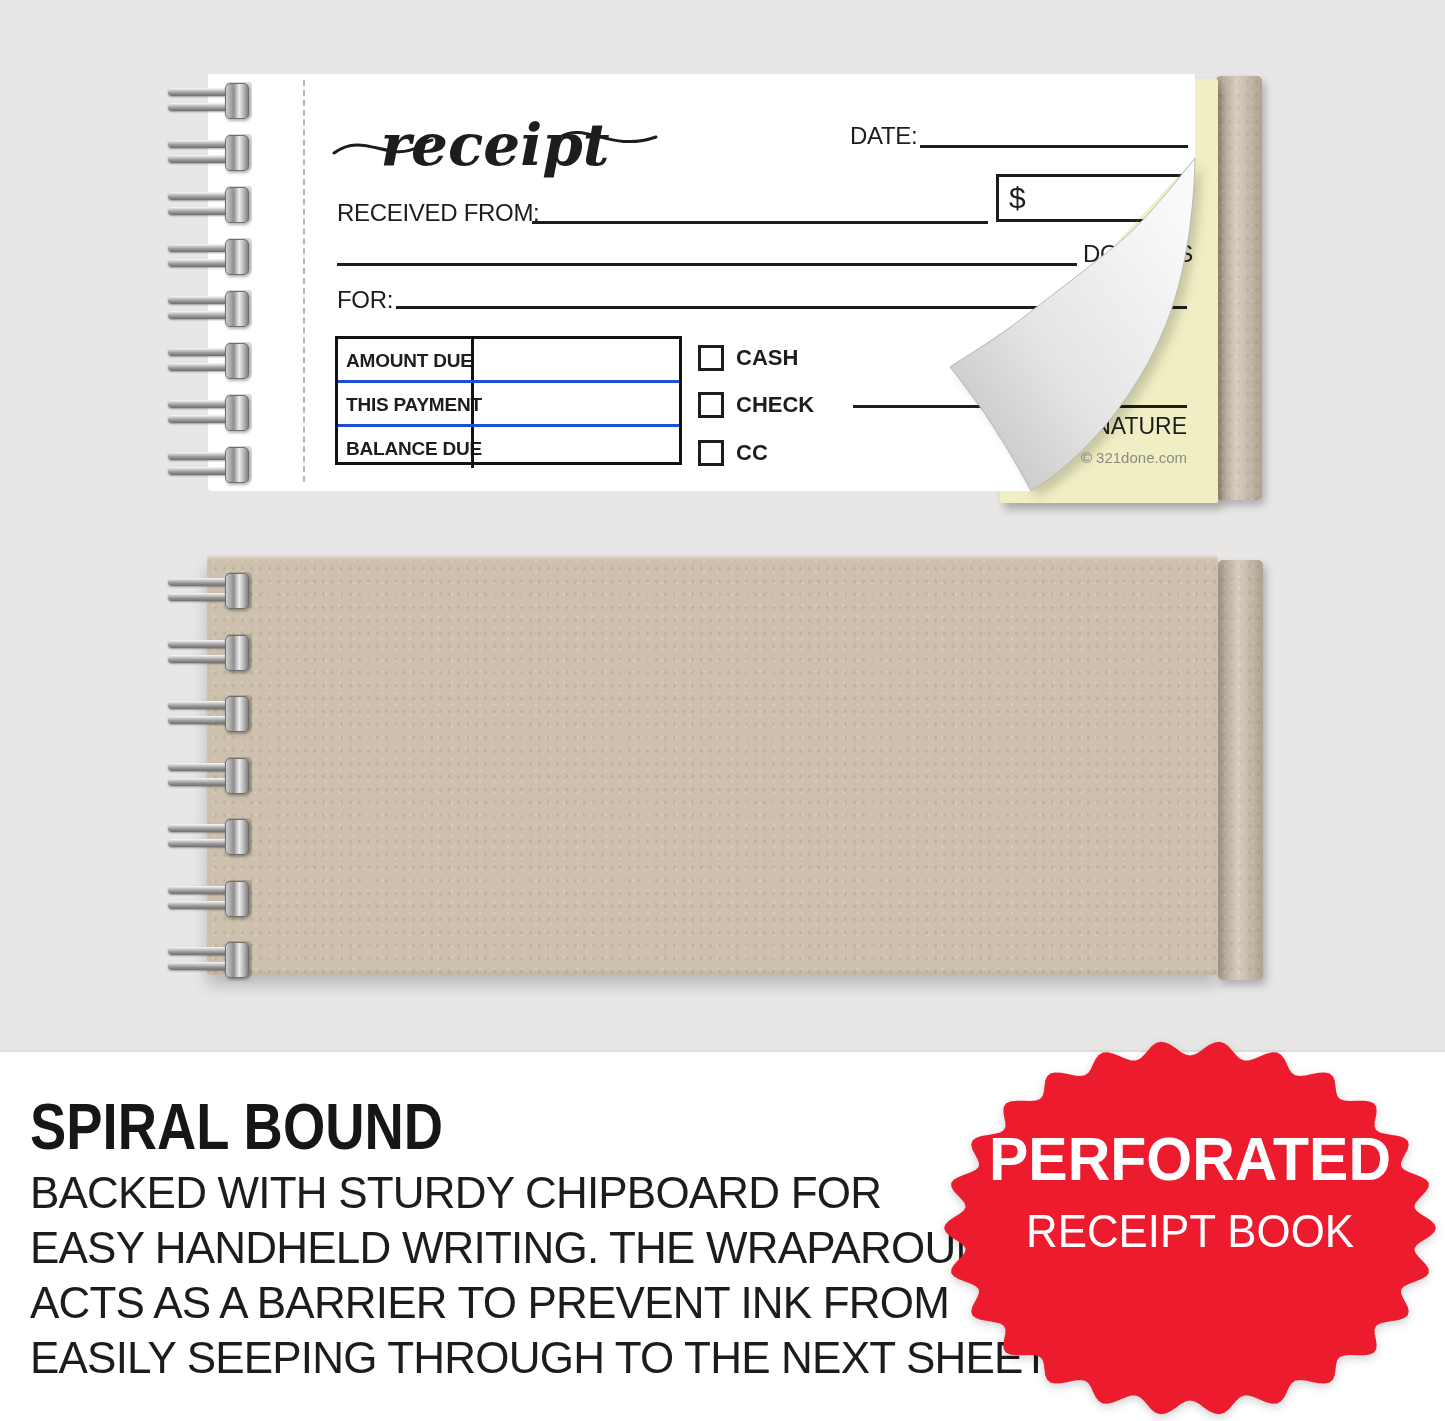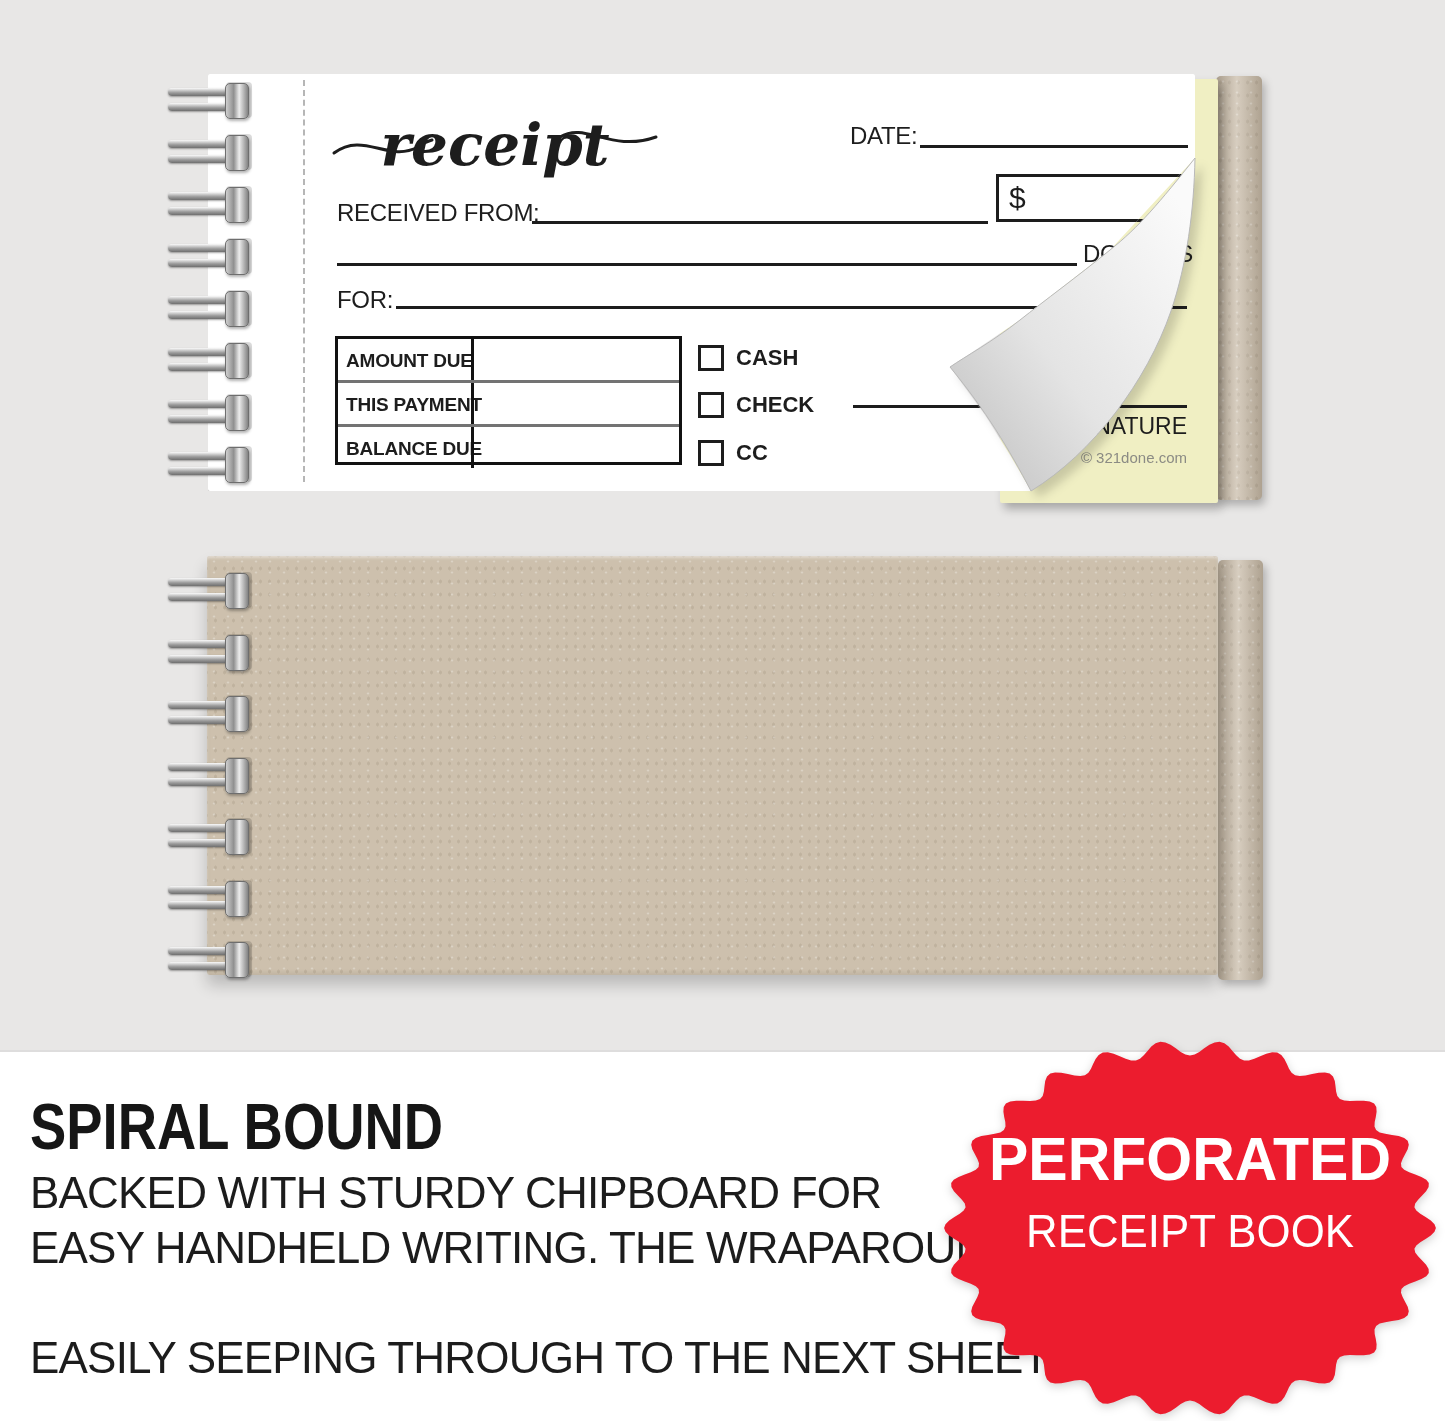--- a/index.html
+++ b/index.html
@@ -34,21 +34,21 @@
   .sheet-white{position:absolute;left:208px;top:74px;width:987px;height:417px;background:#ffffff;
         box-shadow:0 8px 14px rgba(0,0,0,0.30);border-radius:2px;}
   .perforation{position:absolute;left:303px;top:80px;width:0;height:402px;border-left:2px dashed #b6b6b6;}
   
   .form-label{position:absolute;color:#1d1d1d;font-size:24px;letter-spacing:-0.3px;white-space:nowrap;text-align:center;}
   .blank{position:absolute;border-bottom:3px solid #1d1d1d;}
   .title-svg{position:absolute;left:330px;top:85px;width:330px;height:120px;}
   .amount-box{position:absolute;left:996px;top:174px;width:184px;height:42px;border:3px solid #1d1d1d;background:transparent;}
   .amount-box span{display:block;margin:4px 0 0 10px;font-size:30px;color:#1d1d1d;}
   .pay-table{position:absolute;left:335px;top:336px;width:341px;height:123px;border:3px solid #111;}
-  .pay-row{position:relative;height:41px;border-top:3px solid #737373;}
+  .pay-row{position:relative;height:41px;border-top:3px solid #1d4ed8;}
   .pay-row:first-child{border-top:none;}
   .pay-row .lbl{position:absolute;left:8px;top:11px;font-size:19px;color:#1d1d1d;letter-spacing:-0.2px;font-weight:bold;}
   .pay-row .val{position:absolute;left:133px;top:0;width:0;height:41px;border-left:3px solid #111;}
   .chk-row{position:absolute;left:698px;height:24px;}
   .chk-box{position:absolute;left:0;top:0;width:20px;height:20px;border:3px solid #1d1d1d;background:#fff;}
   .chk-lbl{position:absolute;left:38px;top:0;font-size:22px;color:#1d1d1d;white-space:nowrap;font-weight:bold;}
   .sig-label{position:absolute;left:1000px;top:413px;width:187px;text-align:right;font-size:23px;color:#1d1d1d;}
   .copyright{position:absolute;left:1000px;top:449px;width:187px;text-align:right;font-size:15px;color:#8b8b84;}
   
   .coil{position:absolute;left:168px;width:84px;height:26px;}
@@ -308,20 +308,21 @@
         <span class="hole"></span>
         <span class="bar b1"></span>
         <span class="bar b2"></span>
         <span class="loop"></span>
       </div>
     </div>
 
   <div class="mk-heading">SPIRAL BOUND</div>
   <div class="mk-line mk-l0">BACKED WITH STURDY CHIPBOARD FOR</div>
   <div class="mk-line mk-l1">EASY HANDHELD WRITING. THE WRAPAROUND</div>
+  <div class="mk-line mk-l2">ACTS AS A BARRIER TO PREVENT INK FROM</div>
   <div class="mk-line mk-l3">EASILY SEEPING THROUGH TO THE NEXT SHEET.</div>
 
   <svg class="badge-svg" viewBox="0 0 505 386">
     <path id="badge-seal" d="M495.9,193.0L494.5,196.8L490.8,200.4L485.6,203.9L480.3,207.2L476.3,210.4L474.4,213.8L475.2,217.4L478.1,221.3L482.1,225.4L486.1,229.8L488.6,234.0L488.8,237.9L486.3,241.3L481.4,244.1L475.3,246.6L469.2,248.8L464.2,251.2L461.4,254.1L461.0,257.8L462.6,262.1L465.2,266.9L467.7,271.8L468.8,276.3L467.7,280.2L464.2,283.0L458.7,284.9L452.0,286.1L445.3,287.2L439.7,288.6L436.1,291.0L434.5,294.4L434.7,298.9L435.8,304.0L436.6,309.2L436.3,313.9L434.1,317.4L429.8,319.5L423.8,320.3L416.9,320.3L410.0,320.1L404.2,320.5L399.9,322.1L397.3,325.1L396.1,329.5L395.5,334.7L394.8,339.9L393.0,344.4L389.7,347.4L384.9,348.6L378.8,348.3L372.1,347.0L365.5,345.6L359.7,344.9L355.1,345.7L351.6,348.2L349.0,352.2L346.9,357.1L344.4,362.1L341.3,366.1L337.2,368.4L332.1,368.7L326.3,367.3L320.2,364.8L314.3,362.3L308.9,360.5L304.1,360.4L300.0,362.2L296.2,365.7L292.5,370.1L288.7,374.4L284.4,377.7L279.6,379.2L274.6,378.6L269.4,376.2L264.2,372.7L259.3,369.1L254.6,366.4L250.0,365.4L245.4,366.4L240.7,369.1L235.8,372.7L230.6,376.2L225.4,378.6L220.4,379.2L215.6,377.7L211.3,374.4L207.5,370.1L203.8,365.7L200.0,362.2L195.9,360.4L191.1,360.5L185.7,362.3L179.8,364.8L173.7,367.3L167.9,368.7L162.8,368.4L158.7,366.1L155.6,362.1L153.1,357.1L151.0,352.2L148.4,348.2L144.9,345.7L140.3,344.9L134.5,345.6L127.9,347.0L121.2,348.3L115.1,348.6L110.3,347.4L107.0,344.4L105.2,339.9L104.5,334.7L103.9,329.5L102.7,325.1L100.1,322.1L95.8,320.5L90.0,320.1L83.1,320.3L76.2,320.3L70.2,319.5L65.9,317.4L63.7,313.9L63.4,309.2L64.2,304.0L65.3,298.9L65.5,294.4L63.9,291.0L60.3,288.6L54.7,287.2L48.0,286.1L41.3,284.9L35.8,283.0L32.3,280.2L31.2,276.3L32.3,271.8L34.8,266.9L37.4,262.1L39.0,257.8L38.6,254.1L35.8,251.2L30.8,248.8L24.7,246.6L18.6,244.1L13.7,241.3L11.2,237.9L11.4,234.0L13.9,229.8L17.9,225.4L21.9,221.3L24.8,217.4L25.6,213.8L23.7,210.4L19.7,207.2L14.4,203.9L9.2,200.4L5.5,196.8L4.1,193.0L5.5,189.2L9.2,185.6L14.4,182.1L19.7,178.8L23.7,175.6L25.6,172.2L24.8,168.6L21.9,164.7L17.9,160.6L13.9,156.2L11.4,152.0L11.2,148.1L13.7,144.7L18.6,141.9L24.7,139.4L30.8,137.2L35.8,134.8L38.6,131.9L39.0,128.2L37.4,123.9L34.8,119.1L32.3,114.2L31.2,109.7L32.3,105.8L35.8,103.0L41.3,101.1L48.0,99.9L54.7,98.8L60.3,97.4L63.9,95.0L65.5,91.6L65.3,87.1L64.2,82.0L63.4,76.8L63.7,72.1L65.9,68.6L70.2,66.5L76.2,65.7L83.1,65.7L90.0,65.9L95.8,65.5L100.1,63.9L102.7,60.9L103.9,56.5L104.5,51.3L105.2,46.1L107.0,41.6L110.3,38.6L115.1,37.4L121.2,37.7L127.9,39.0L134.5,40.4L140.3,41.1L144.9,40.3L148.4,37.8L151.0,33.8L153.1,28.9L155.6,23.9L158.7,19.9L162.8,17.6L167.9,17.3L173.7,18.7L179.8,21.2L185.7,23.7L191.1,25.5L195.9,25.6L200.0,23.8L203.8,20.3L207.5,15.9L211.3,11.6L215.6,8.3L220.4,6.8L225.4,7.4L230.6,9.8L235.8,13.3L240.7,16.9L245.4,19.6L250.0,20.6L254.6,19.6L259.3,16.9L264.2,13.3L269.4,9.8L274.6,7.4L279.6,6.8L284.4,8.3L288.7,11.6L292.5,15.9L296.2,20.3L300.0,23.8L304.1,25.6L308.9,25.5L314.3,23.7L320.2,21.2L326.3,18.7L332.1,17.3L337.2,17.6L341.3,19.9L344.4,23.9L346.9,28.9L349.0,33.8L351.6,37.8L355.1,40.3L359.7,41.1L365.5,40.4L372.1,39.0L378.8,37.7L384.9,37.4L389.7,38.6L393.0,41.6L394.8,46.1L395.5,51.3L396.1,56.5L397.3,60.9L399.9,63.9L404.2,65.5L410.0,65.9L416.9,65.7L423.8,65.7L429.8,66.5L434.1,68.6L436.3,72.1L436.6,76.8L435.8,82.0L434.7,87.1L434.5,91.6L436.1,95.0L439.7,97.4L445.3,98.8L452.0,99.9L458.7,101.1L464.2,103.0L467.7,105.8L468.8,109.7L467.7,114.2L465.2,119.1L462.6,123.9L461.0,128.2L461.4,131.9L464.2,134.8L469.2,137.2L475.3,139.4L481.4,141.9L486.3,144.7L488.8,148.1L488.6,152.0L486.1,156.2L482.1,160.6L478.1,164.7L475.2,168.6L474.4,172.2L476.3,175.6L480.3,178.8L485.6,182.1L490.8,185.6L494.5,189.2L495.9,193.0Z" fill="#ec1c2e"></path>
     <text x="250" y="145" text-anchor="middle" font-size="62" font-weight="bold" textLength="402" lengthAdjust="spacingAndGlyphs">PERFORATED</text>
     <text x="250" y="212" text-anchor="middle" font-size="46" textLength="328" lengthAdjust="spacingAndGlyphs">RECEIPT BOOK</text>
   </svg>
 
 </div>
 

